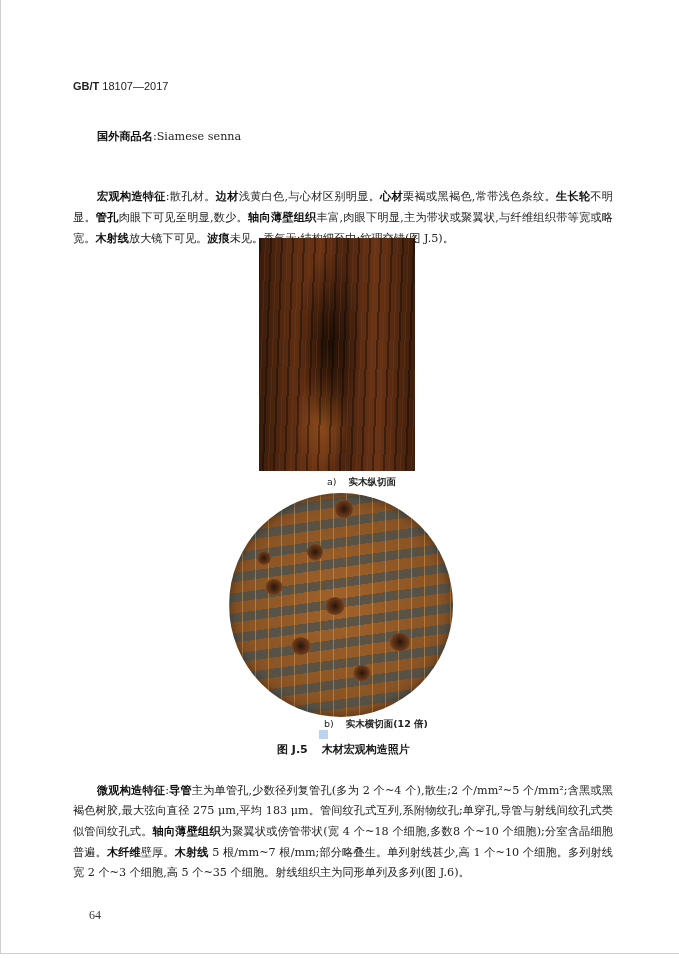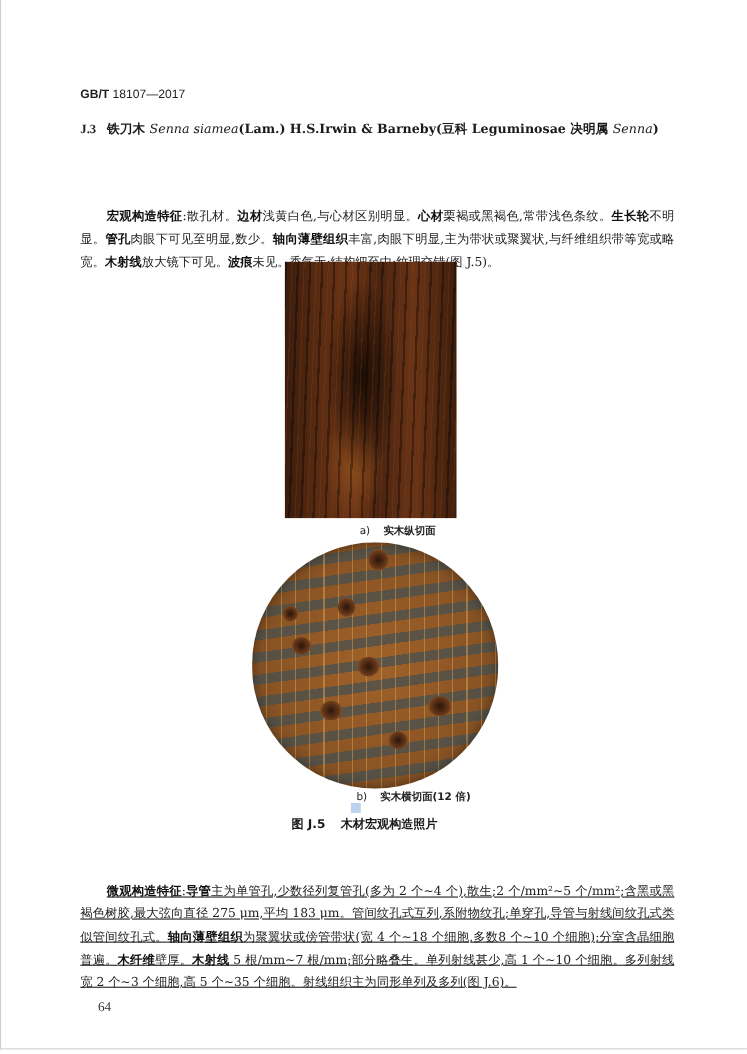--- a/index.html
+++ b/index.html
@@ -46,51 +46,47 @@
     .photo-b {
       position: absolute; left: 228px; top: 493px; width: 224px; height: 224px; border-radius: 50%;
       background:
         repeating-linear-gradient(90deg, rgba(230,170,90,0.45) 0 1px, rgba(0,0,0,0) 1px 13px),
         repeating-linear-gradient(172deg, rgba(70,80,80,0.75) 0 9px, rgba(0,0,0,0) 9px 20px),
         radial-gradient(circle at 50% 50%, #a0622a 0%, #8a5424 60%, #5a3a22 100%);
       box-shadow: inset 0 0 10px rgba(0,0,0,0.35);
     }
     .pore { position: absolute; border-radius: 50%; background: radial-gradient(circle, #2a150a 0%, #6b3a1a 60%, rgba(200,140,60,0.8) 100%); }
     .fig-title {
-      position: absolute; left: 264px; top: 742px; font-family: "DejaVu Sans", "Liberation Sans", sans-serif; font-size: 11px; font-weight: bold; color: #1a1a1a; white-space: nowrap;
+      position: absolute; left: 276px; top: 742px; font-family: "DejaVu Sans", "Liberation Sans", sans-serif; font-size: 11px; font-weight: bold; color: #1a1a1a; white-space: nowrap;
     }
     .fig-title .no { margin-right: 14px; }
-    .micro { top: 800px; text-decoration: underline; }
+    .micro { top: 780px; }
     .page-num {
       position: absolute; left: 88px; top: 908px; font-size: 12px; color: #333; font-family: "Liberation Serif", serif;
     }
     .watermark {
       position: absolute; left: 370px; top: 905px; font-family: "DejaVu Sans", "Liberation Sans", sans-serif; font-size: 29px; color: #ffffff;
       text-shadow: -1px 1px 0 #6e6e6e, -2px 2px 1px #9a9a9a; letter-spacing: 1px; white-space: nowrap;
     }
     .blue-mark { position: absolute; left: 318px; top: 730px; width: 9px; height: 9px; background: #b9d4ec; }
   </style>
 </head>
 <body>
 
 <div class="page">
 
   <div class="std-header">
     <span>GB/T</span>
     <span class="num">18107—2017</span>
   </div>
 
-  <div class="section-title">
-    <span class="no">J.3</span><span>铁刀木</span>
-    <span class="it">Senna siamea</span><span>(Lam.) H.S.Irwin &amp; Barneby(</span><span>豆科</span>
-    <span>Leguminosae</span>
-    <span>决明属</span>
-    <span class="it">Senna</span><span>)</span>
+
+  <div class="para trade">
+    <b>国外商品名</b><span>:Siamese senna</span>
   </div>
-
 
 
   <div class="para macro">
     <b>宏观构造特征</b><span>:散孔材。</span><b>边材</b><span>浅黄白色,与心材区别明显。</span><b>心材</b><span>栗褐或黑褐色,常带浅色条纹。</span><b>生长轮</b><span>不明显。</span><b>管孔</b><span>肉眼下可见至明显,数少。</span><b>轴向薄壁组织</b><span>丰富,肉眼下明显,主为带状或聚翼状,与纤维组织带等宽或略宽。</span><b>木射线</b><span>放大镜下可见。</span><b>波痕</b><span>未见。香气无;结构细至中;纹理交错(图 J.5)。</span>
   </div>
 
   <div class="photo-a"></div>
   <div class="caption cap-a">
     <span class="lbl">a)</span><span>实木纵切面</span>
   </div>

